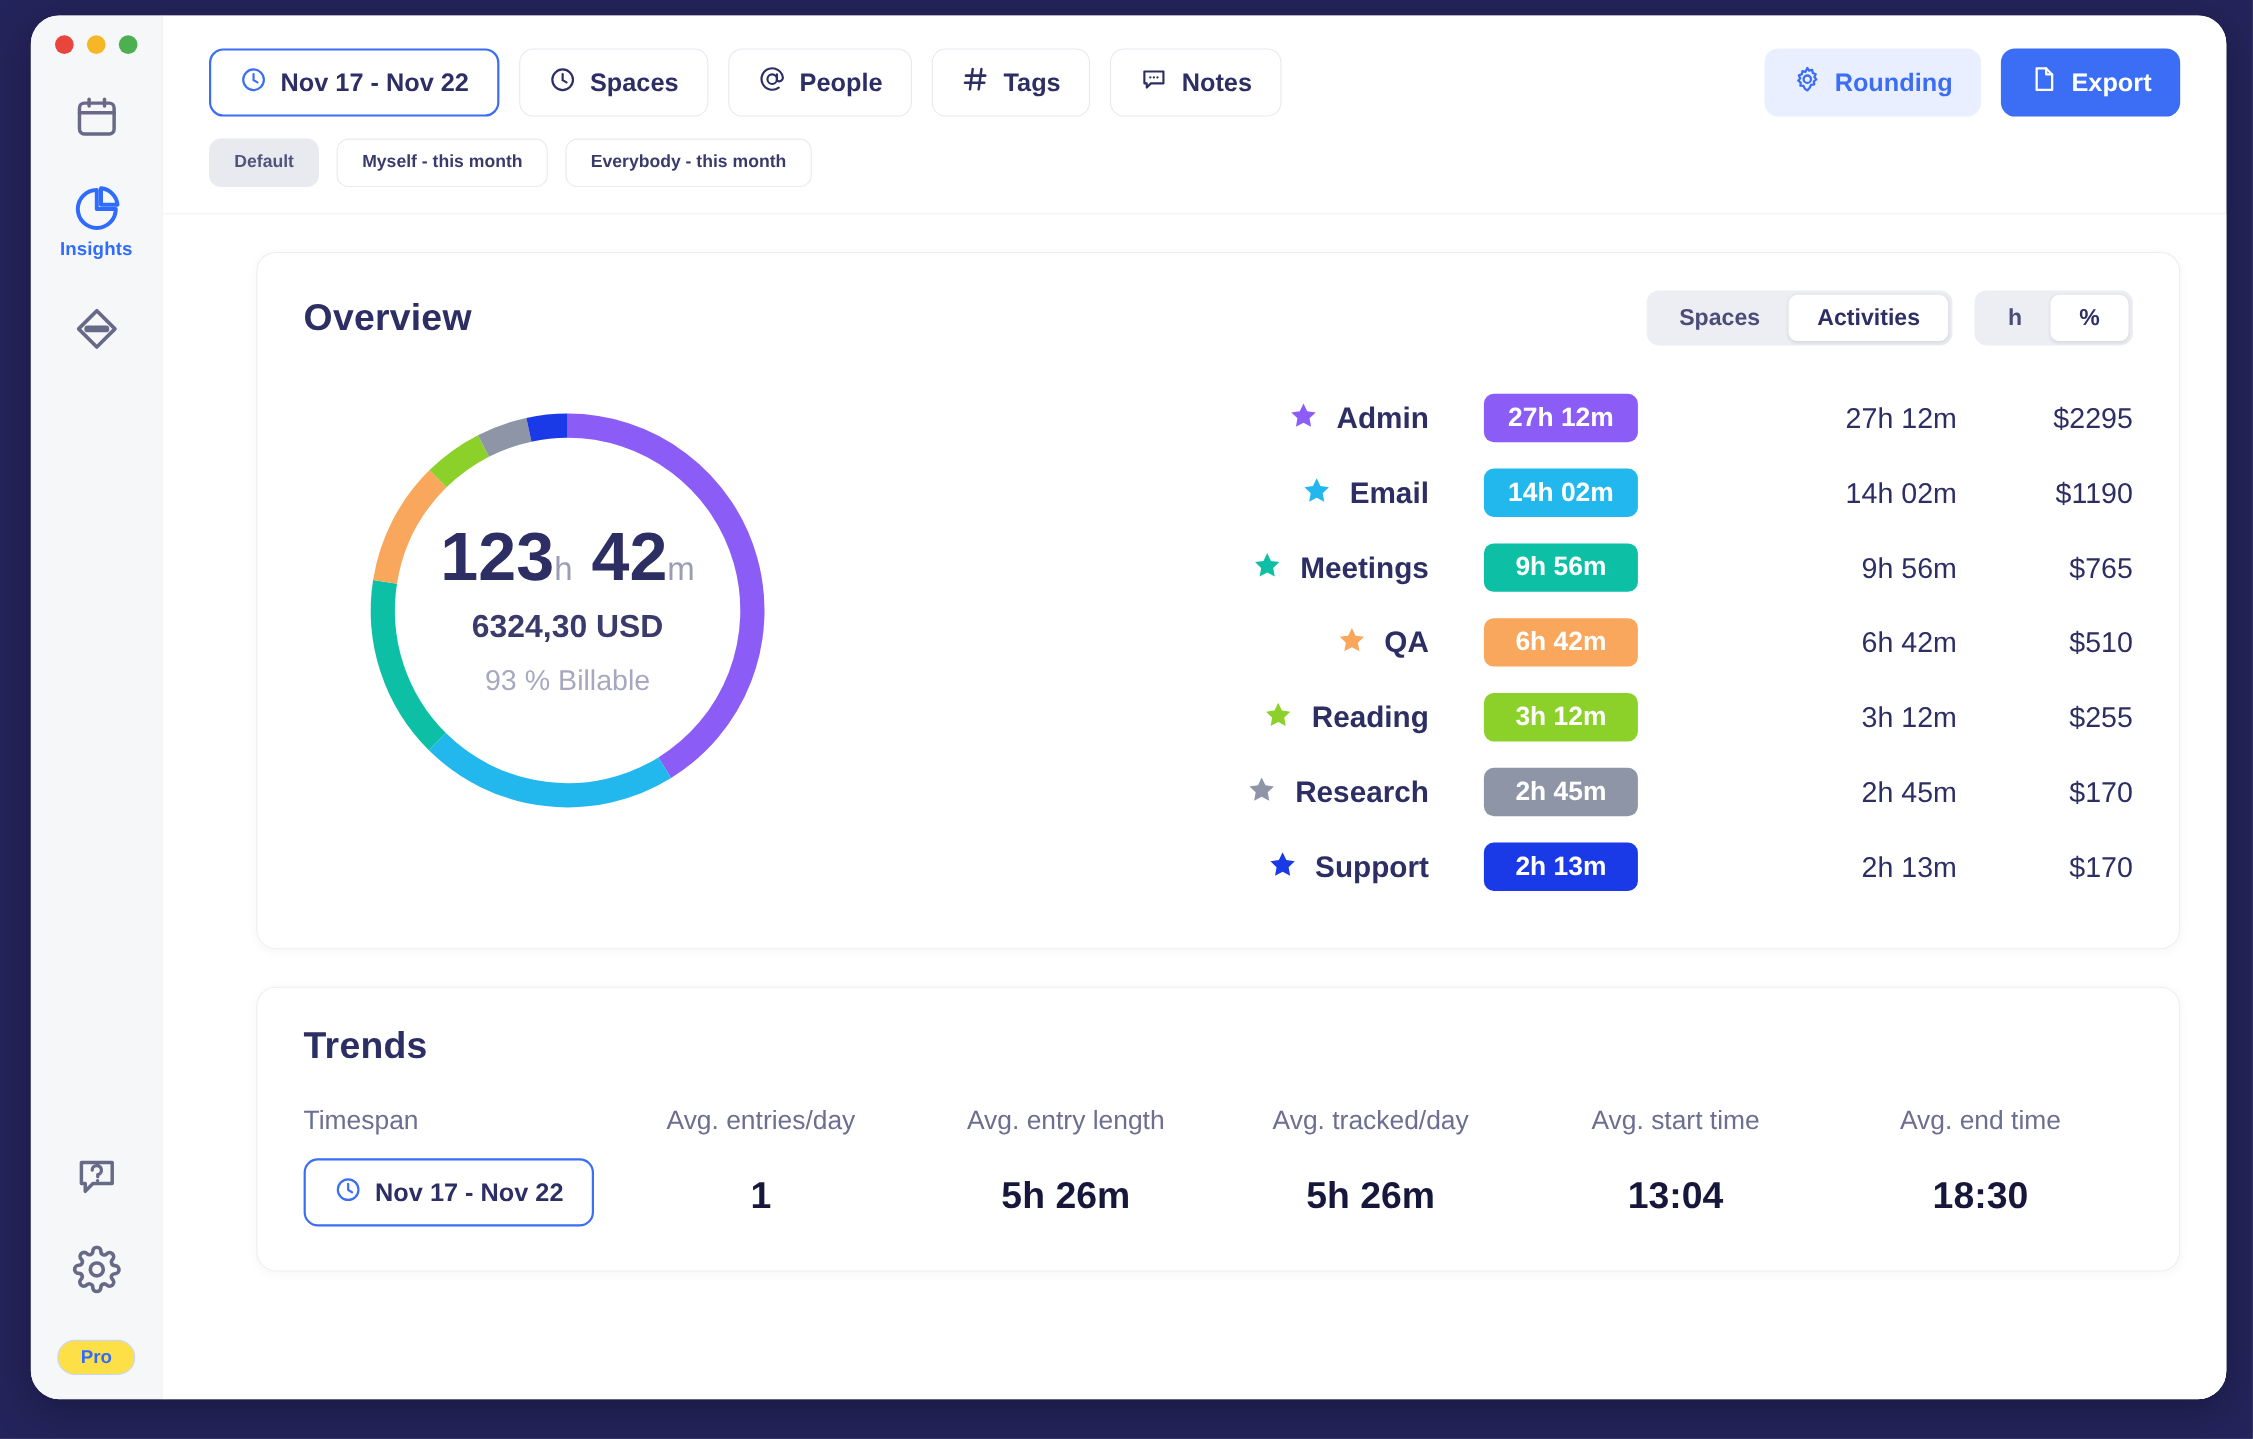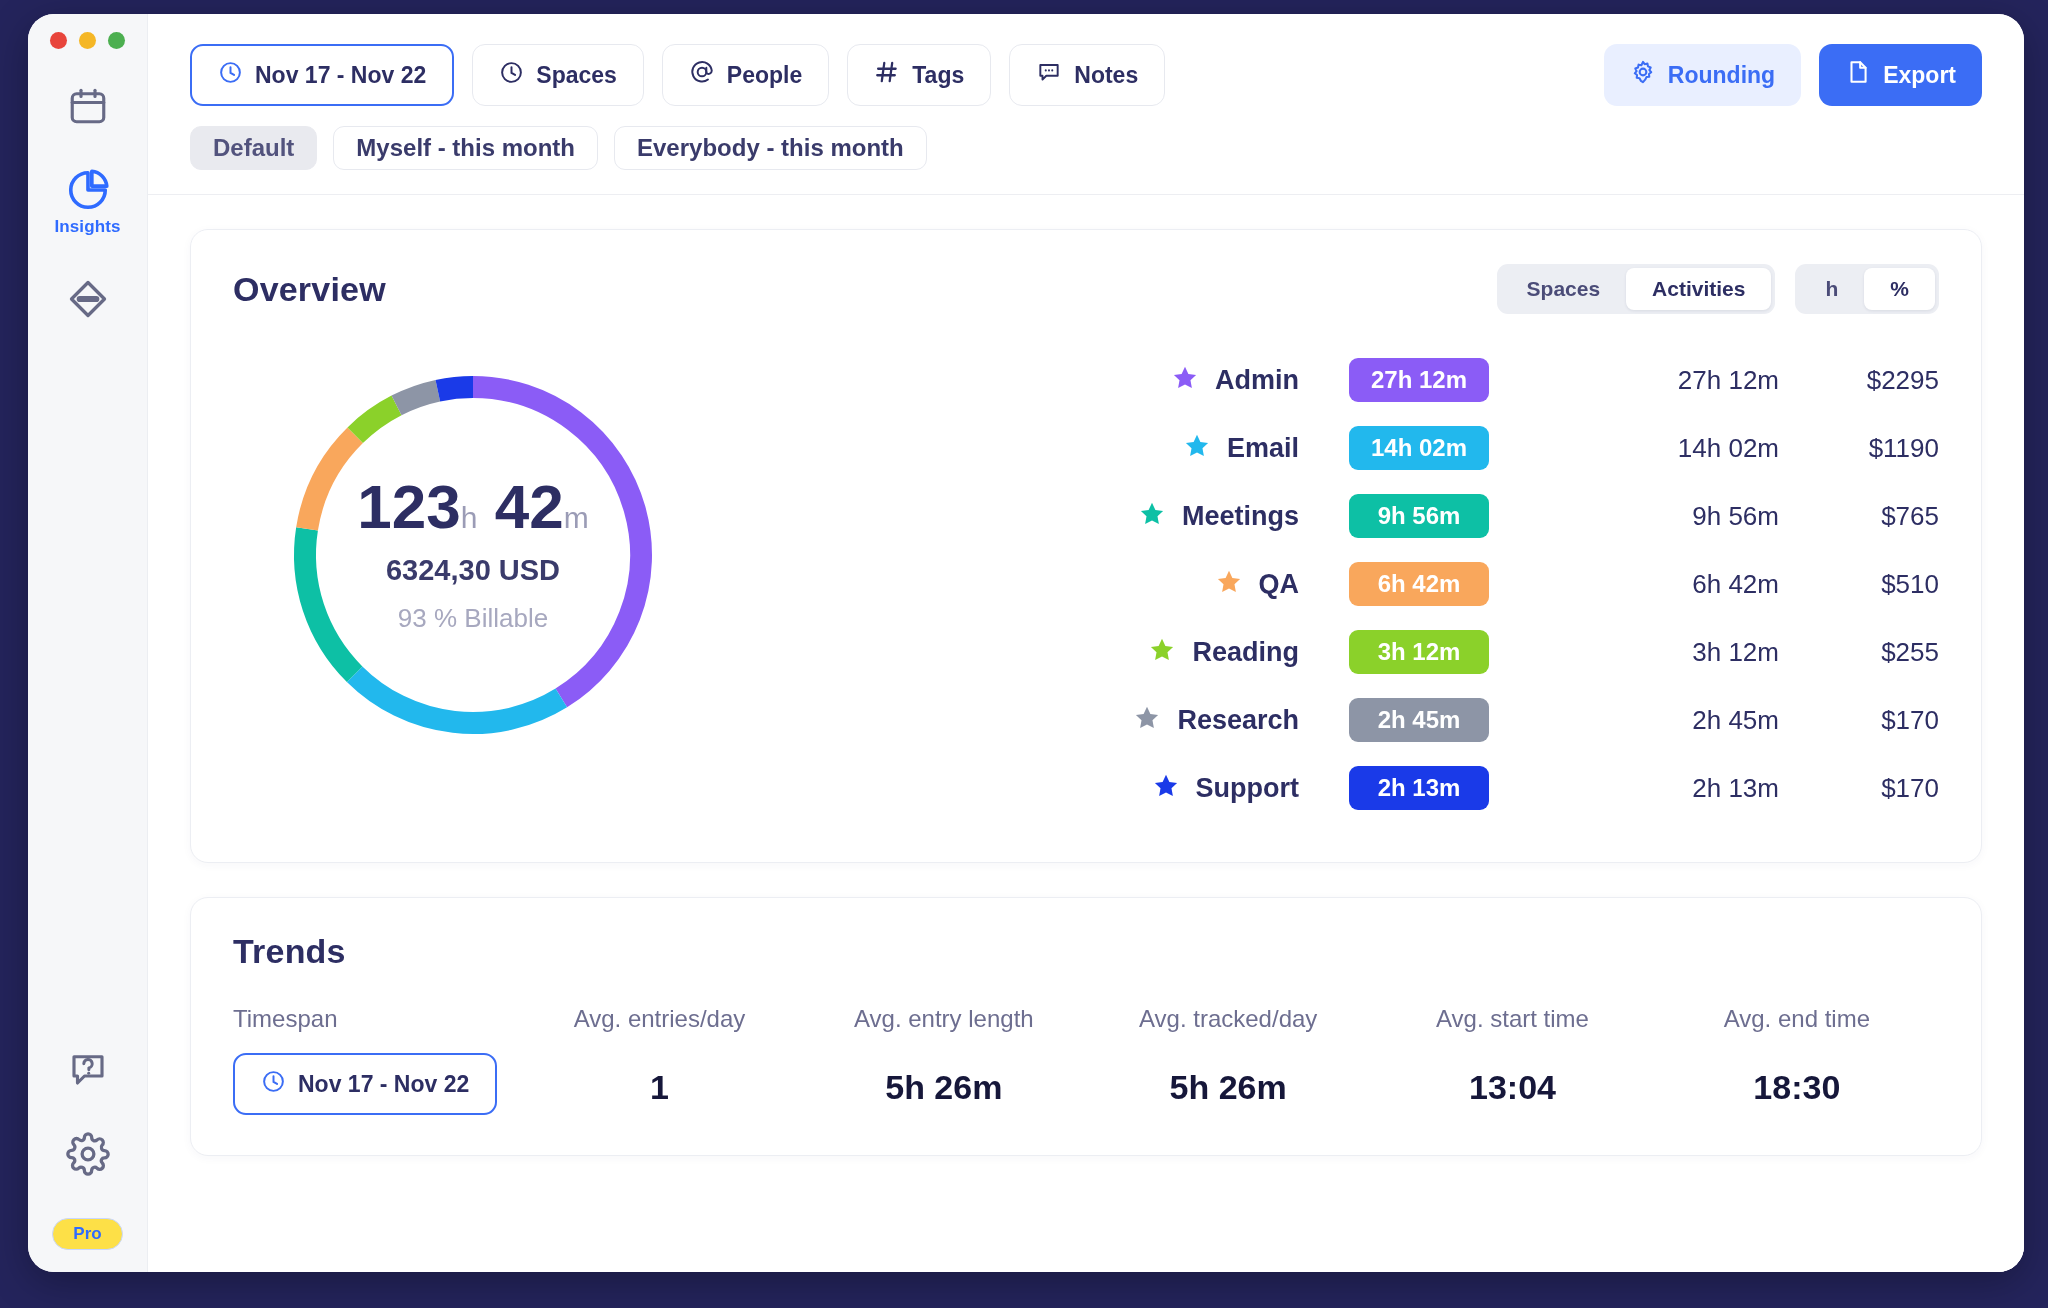--- a/index.html
+++ b/index.html
@@ -150,21 +150,21 @@
   }
   .chip {
     height: 44px;
     display: flex;
     align-items: center;
     padding: 0 22px;
     border-radius: 11px;
     border: 1.5px solid #e7e9ef;
     background: #ffffff;
     color: #3a3b6b;
-    font-size: 24px;
+    font-size: 16px;
     font-weight: 700;
     cursor: pointer;
     white-space: nowrap;
   }
   .chip.selected {
     background: #e9eaef;
     border-color: #e9eaef;
     color: #52537d;
   }
 
@@ -176,20 +176,21 @@
     background: #ffffff;
   }
 
   .card {
     background: #ffffff;
     border: 1.5px solid #eceef3;
     border-radius: 18px;
     box-shadow: 0 2px 10px rgba(40,45,90,.04);
     padding: 34px 42px 40px 42px;
     margin-bottom: 34px;
+    margin-left: 43px;
   }
 
   .card-head {
     display: flex;
     align-items: center;
     justify-content: space-between;
     margin-bottom: 26px;
   }
   .card-title {
     font-size: 34px;

